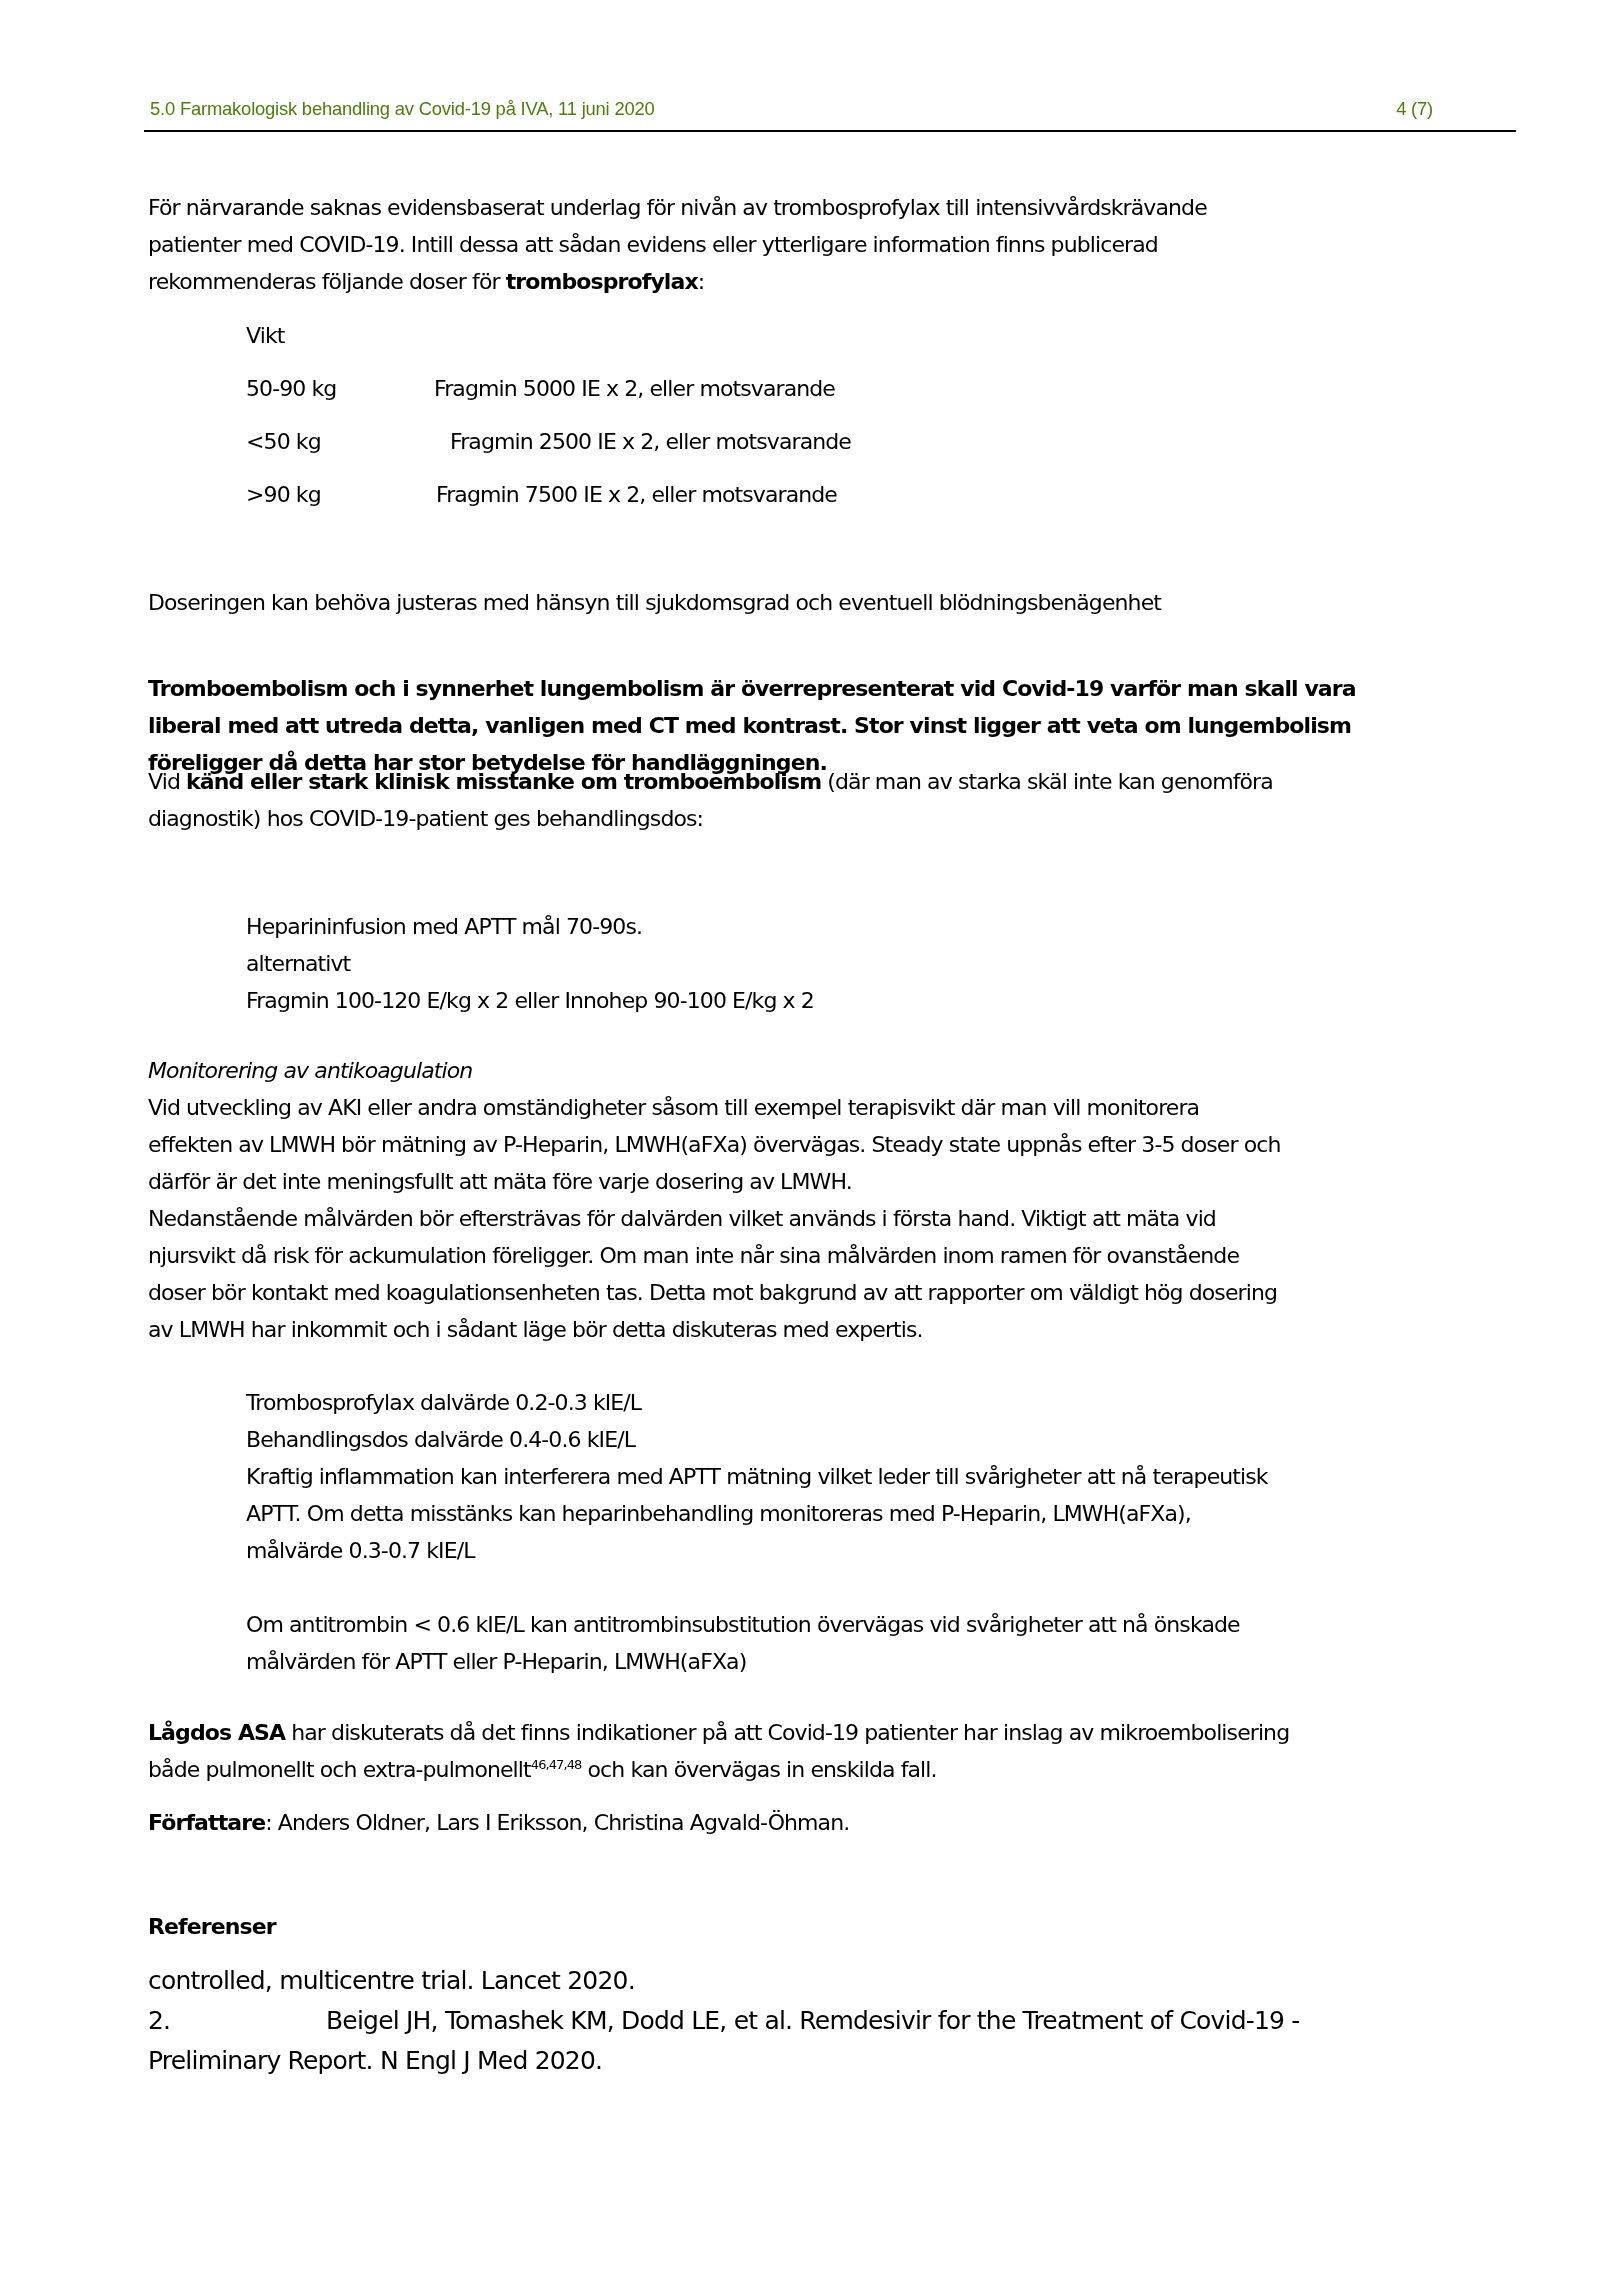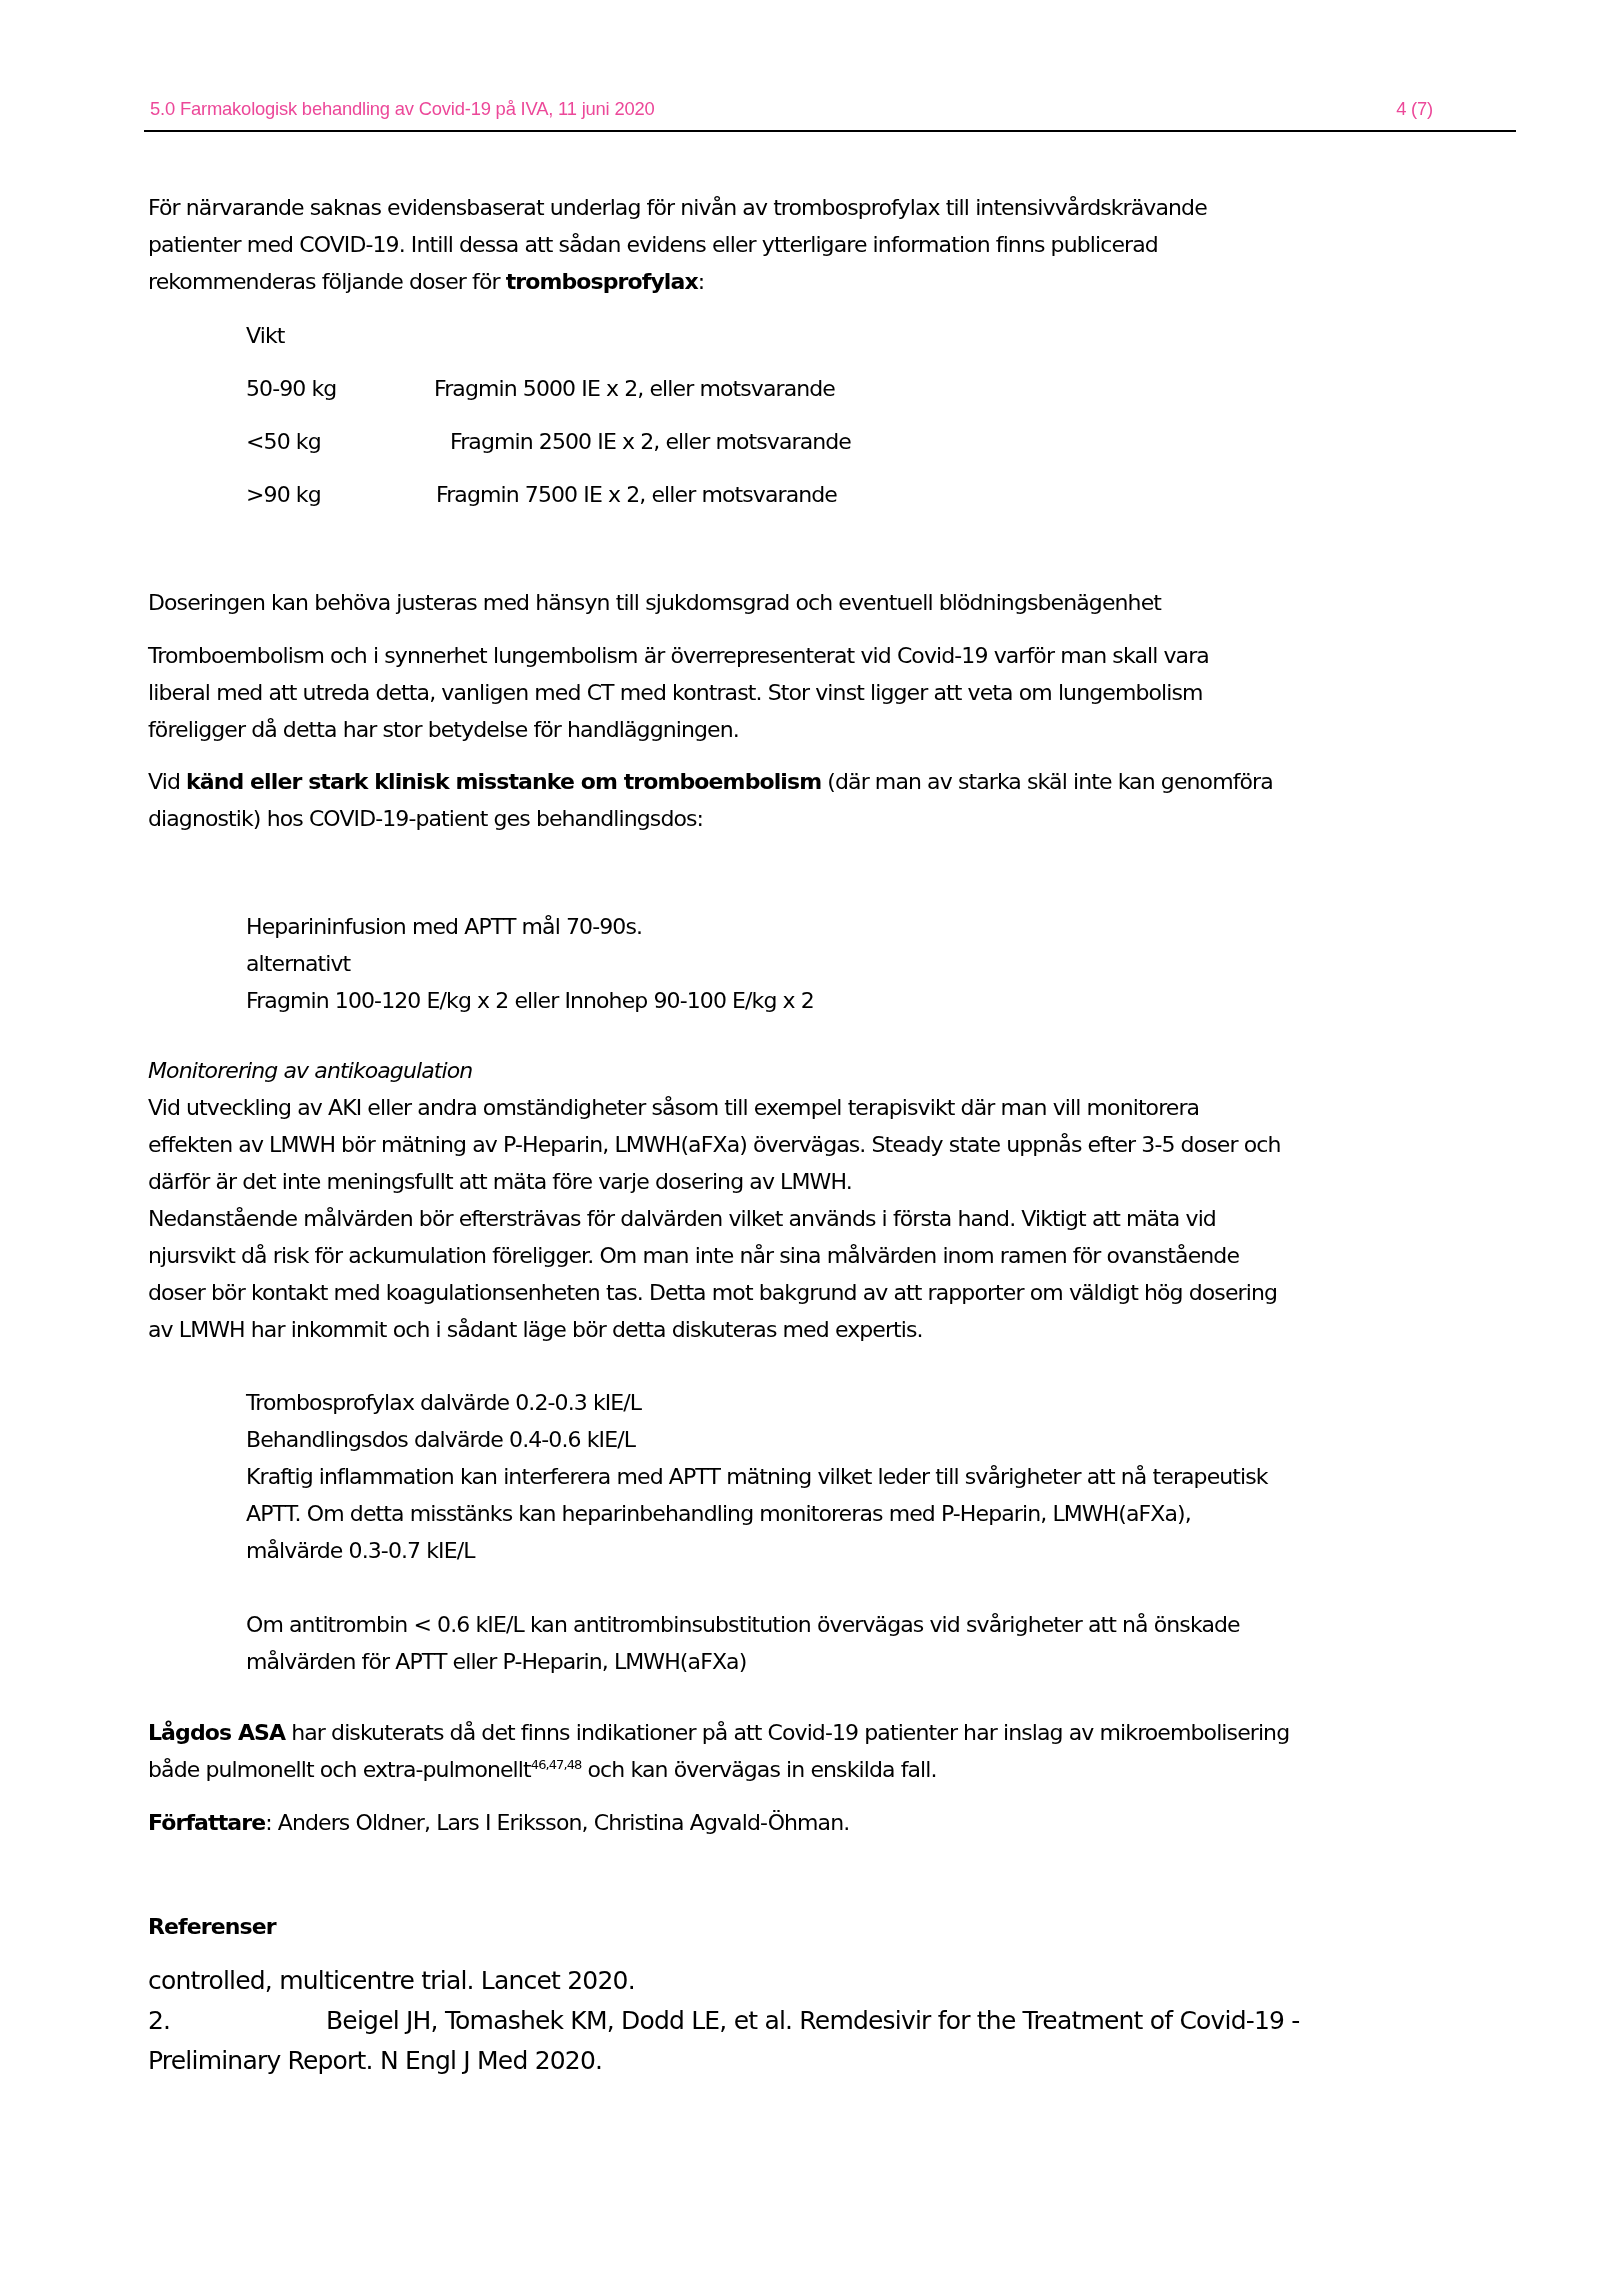--- a/index.html
+++ b/index.html
@@ -5,21 +5,21 @@
   html, body { margin: 0; padding: 0; background: #ffffff; }
   body {
     width: 1623px; height: 2295px; position: relative; overflow: hidden;
     font-family: "Liberation Sans", sans-serif; color: #000;
   }
   .page-header {
     position: absolute; left: 144px; top: 93px; width: 1372px; height: 37px;
     border-bottom: 2.3px solid #000;
   }
   .header-title, .header-page {
-    position: absolute; top: 4.6px; font-size: 18.4px; color: #ec4899;
+    position: absolute; top: 4.6px; font-size: 18.4px; color: #4d7c0f;
     font-family: "Liberation Sans", sans-serif; letter-spacing: -0.2px;
   }
   .header-title { left: 6.1px; }
   .header-page { right: 83px; }
 
   .body-text {
     position: absolute; left: 148px; width: 1378px;
     font-family: "DejaVu Sans", sans-serif; font-size: 22px; line-height: 37px;
     letter-spacing: -0.9px;
   }
@@ -63,21 +63,21 @@
   <div class="row">
       <span class="kg">&gt;90 kg</span>
       <span class="dose" style="left:190px">Fragmin 7500 IE x 2, eller motsvarande</span>
     </div>
 </div>
 
 <div class="body-text" style="top:584px;">
   <p class="p">Doseringen kan behöva justeras med hänsyn till sjukdomsgrad och eventuell blödningsbenägenhet</p>
 </div>
 
-<div class="body-text" style="top:637px;">
+<div class="body-text" style="top:670px;font-weight:bold;">
   <p class="p">Tromboembolism och i synnerhet lungembolism är överrepresenterat vid Covid-19 varför man skall vara</p>
   <p class="p">liberal med att utreda detta, vanligen med CT med kontrast. Stor vinst ligger att veta om lungembolism</p>
   <p class="p">föreligger då detta har stor betydelse för handläggningen.</p>
 </div>
 
 <div class="body-text" style="top:763px;">
   <p class="p"><span>Vid </span><b>känd eller stark klinisk misstanke om tromboembolism</b><span> (där man av starka skäl inte kan genomföra</span></p>
   <p class="p">diagnostik) hos COVID-19-patient ges behandlingsdos:</p>
 </div>
 

